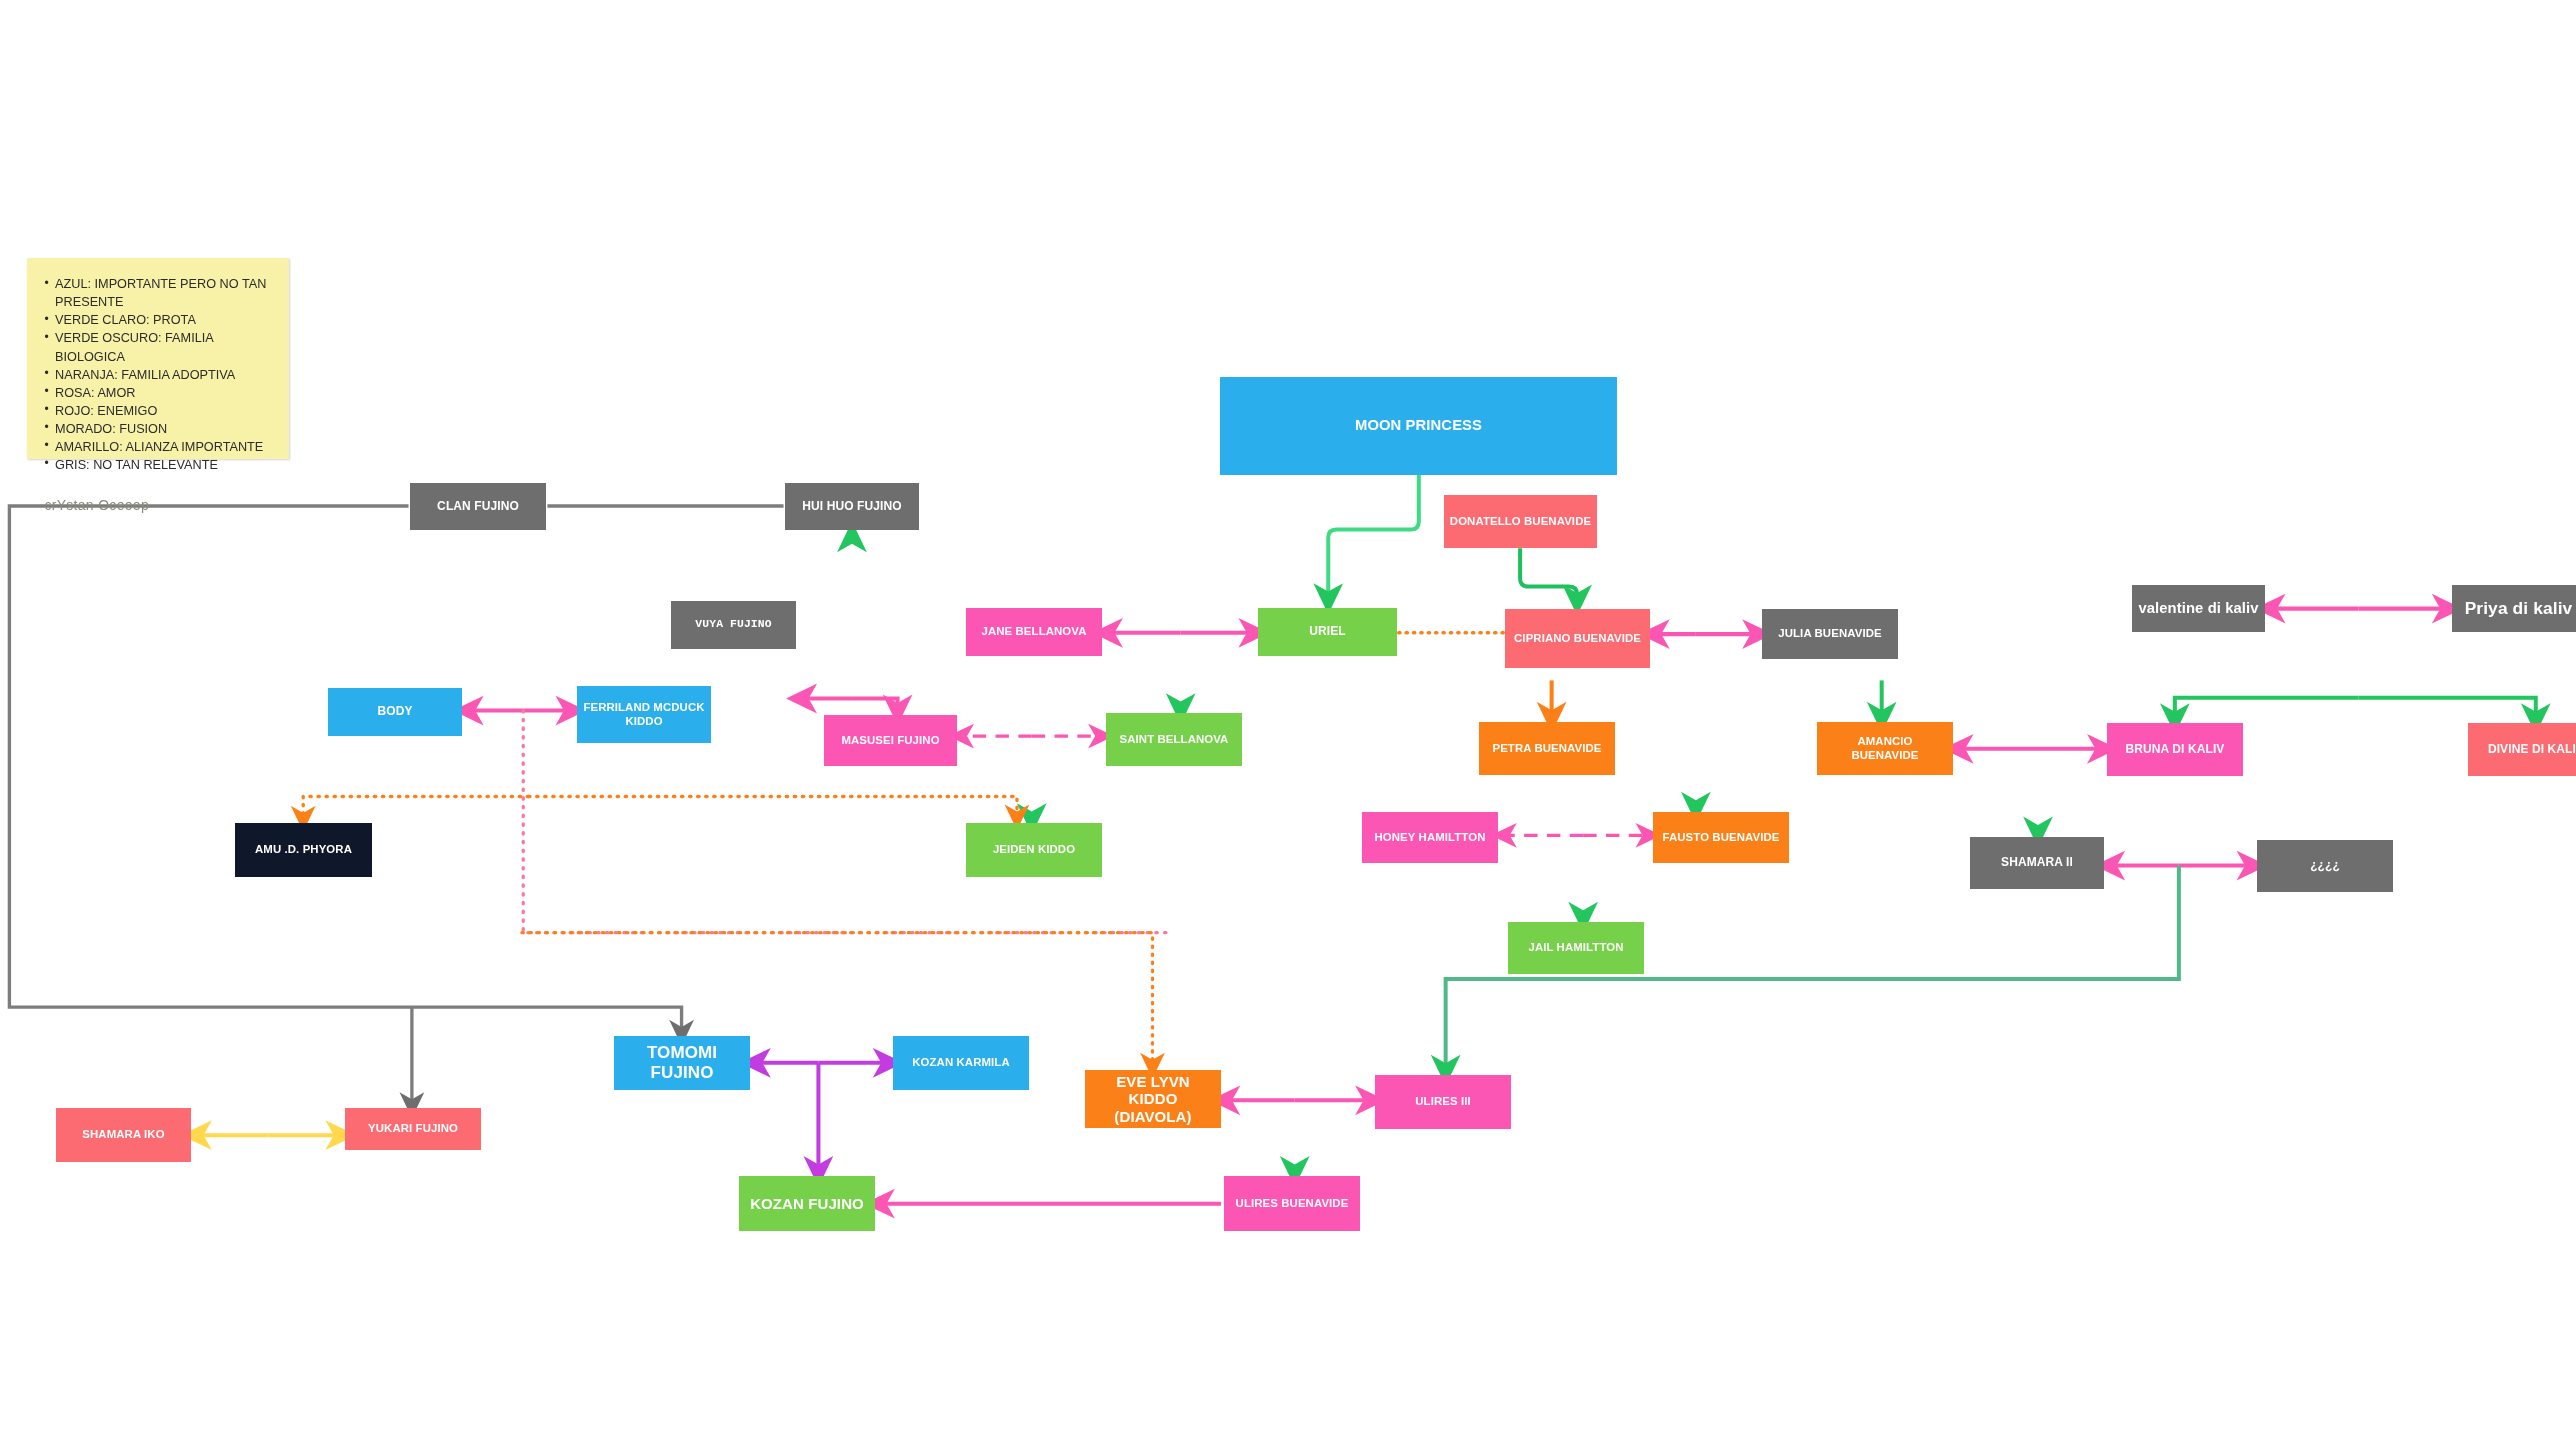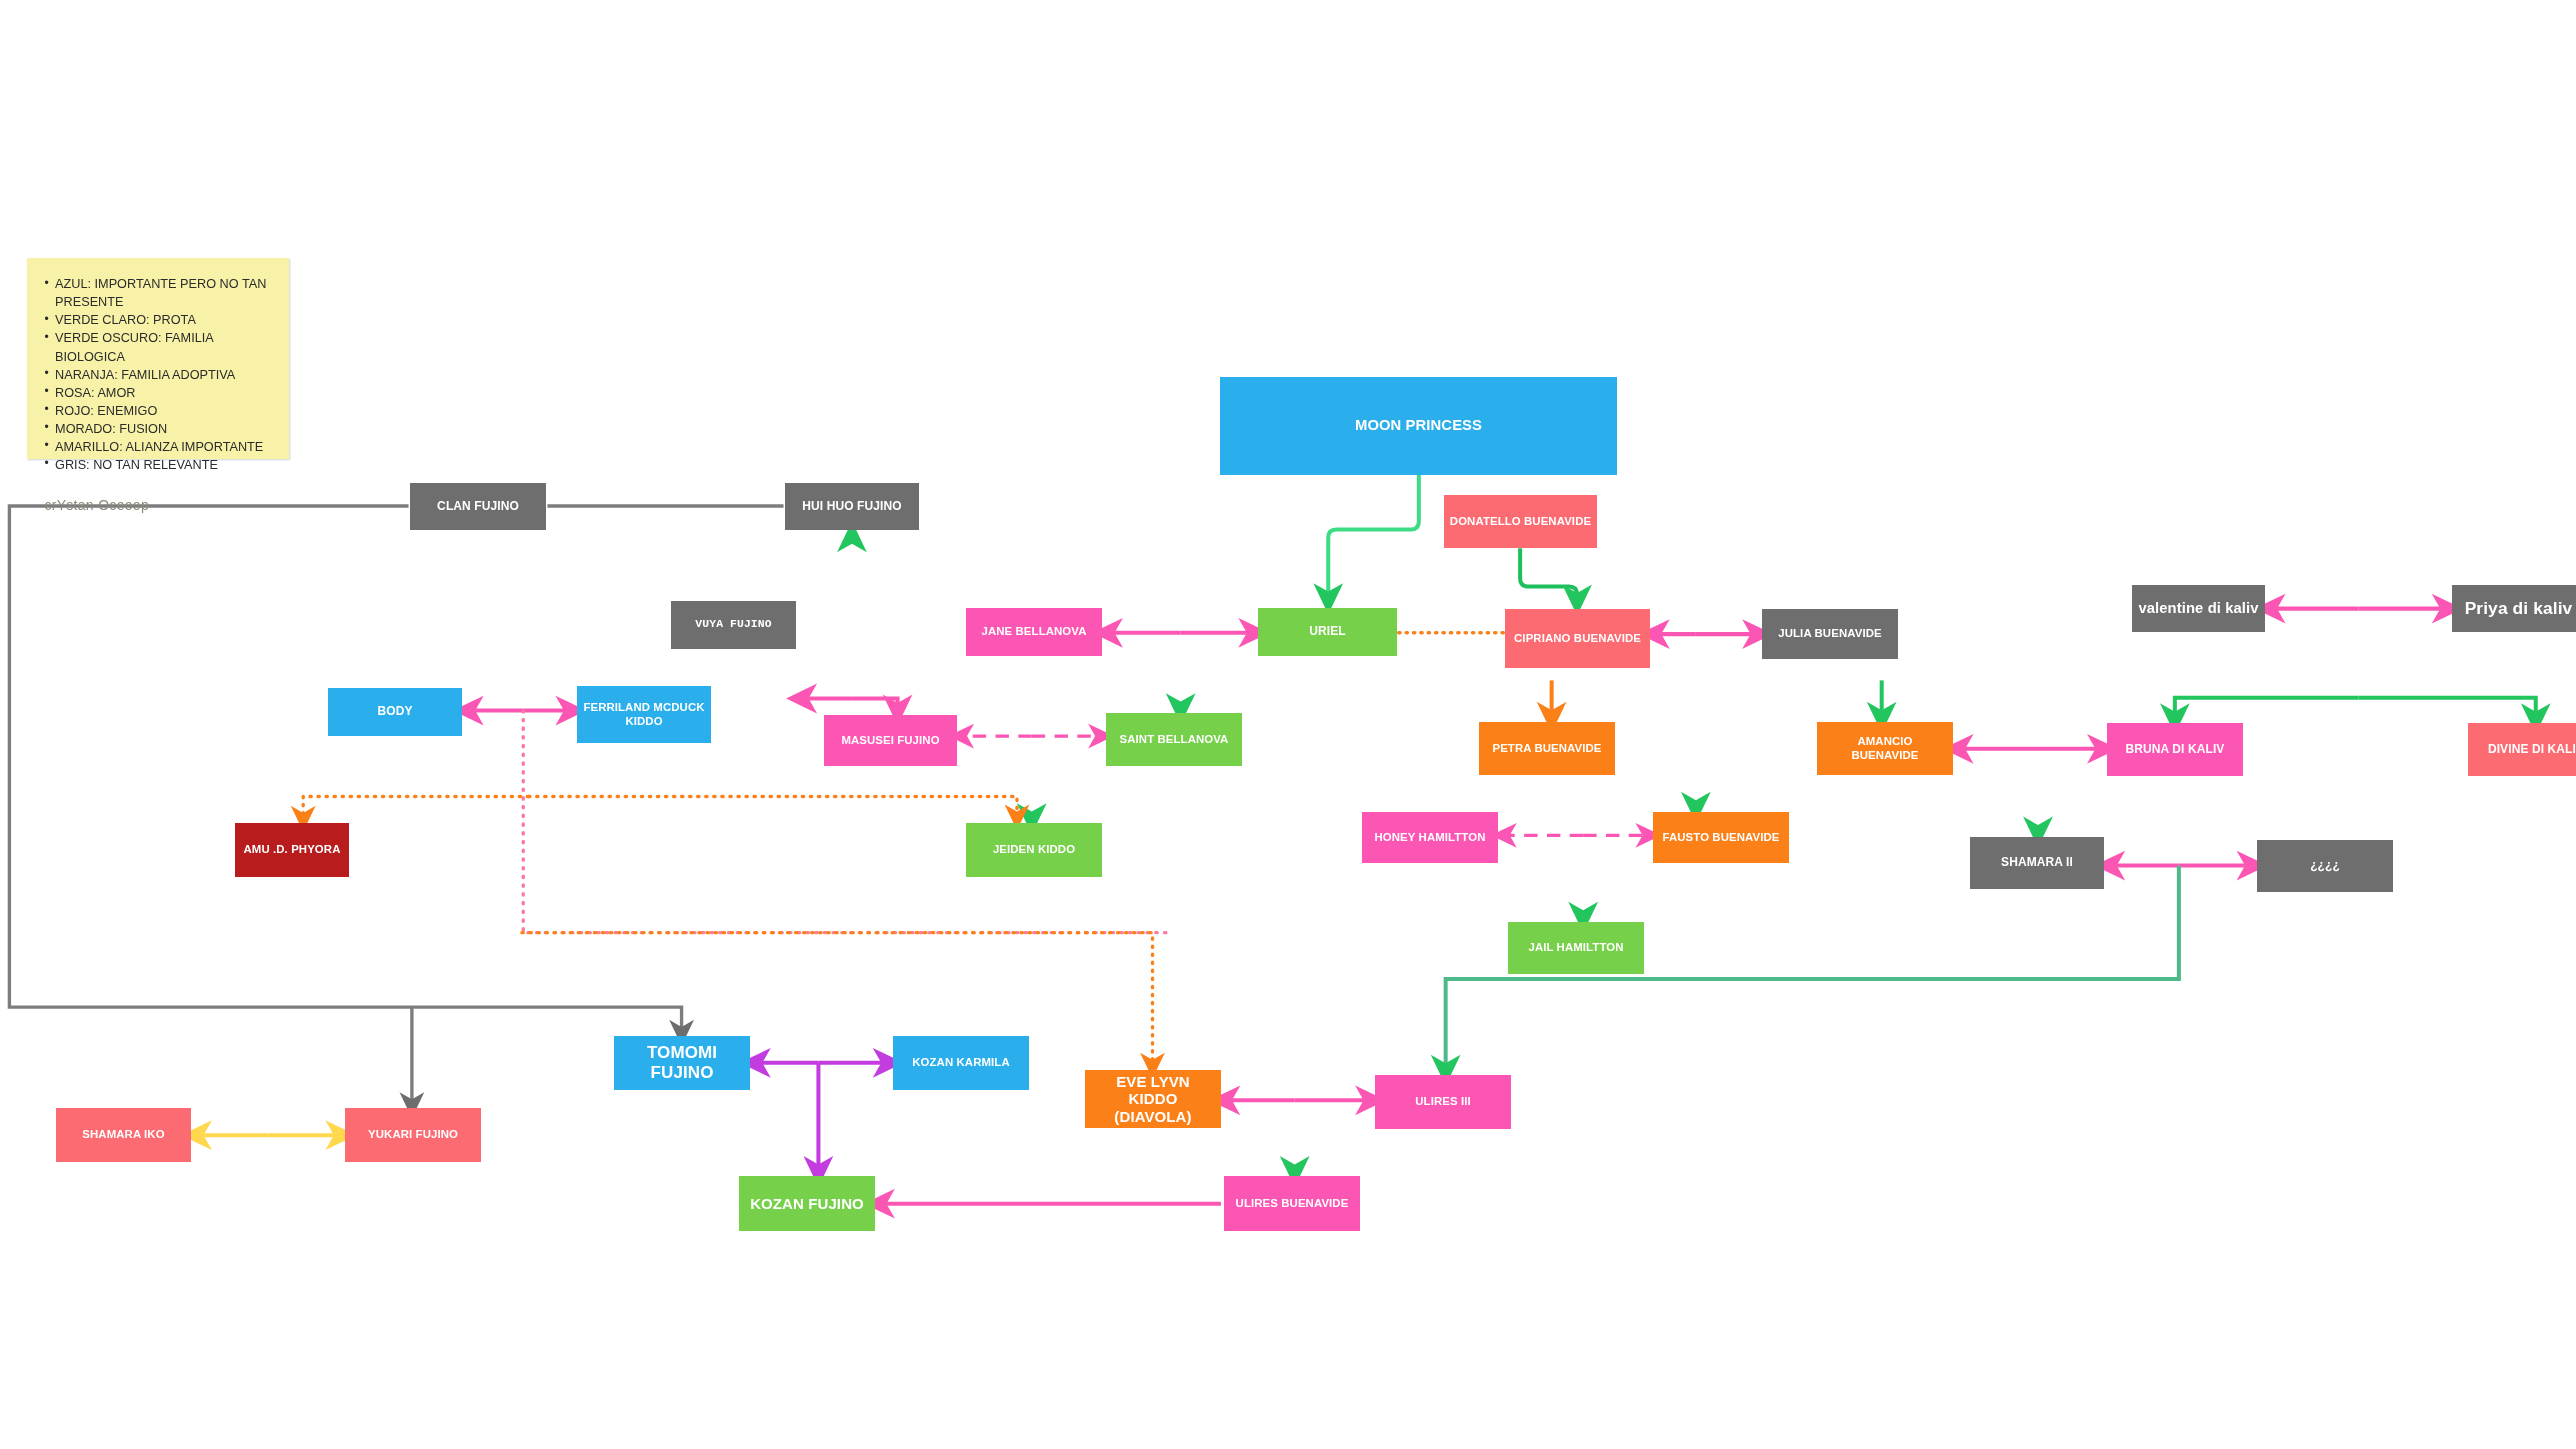--- a/index.html
+++ b/index.html
@@ -205,21 +205,21 @@
       </div>
       <div class="node" style="left: 1817px; top: 697px; width: 136px; height: 53px; background: rgb(251, 128, 23); font-size: 11.4px;">
         <span>AMANCIO BUENAVIDE</span>
       </div>
       <div class="node" style="left: 2107px; top: 698px; width: 136px; height: 53px; background: rgb(252, 86, 180); font-size: 12px;">
         <span>BRUNA DI KALIV</span>
       </div>
       <div class="node" style="left: 2468px; top: 698px; width: 136px; height: 53px; background: rgb(252, 107, 114); font-size: 12px;">
         <span>DIVINE DI KALIV</span>
       </div>
-      <div class="node" style="left: 235px; top: 798px; width: 114px; height: 54px; background: #b91c1c; font-size: 11.4px;">
+      <div class="node" style="left: 235px; top: 798px; width: 137px; height: 54px; background: #0f172a; font-size: 11.4px;">
         <span>AMU .D. PHYORA</span>
       </div>
       <div class="node" style="left: 966px; top: 798px; width: 136px; height: 54px; background: rgb(118, 208, 73); font-size: 11.4px;">
         <span>JEIDEN KIDDO</span>
       </div>
       <div class="node" style="left: 1362px; top: 787px; width: 136px; height: 51px; background: rgb(252, 86, 180); font-size: 11.4px;">
         <span>HONEY HAMILTTON</span>
       </div>
       <div class="node" style="left: 1653px; top: 787px; width: 136px; height: 51px; background: rgb(251, 128, 23); font-size: 11.4px;">
         <span>FAUSTO BUENAVIDE</span>
@@ -241,21 +241,21 @@
       </div>
       <div class="node" style="left: 1085px; top: 1045px; width: 136px; height: 58px; background: rgb(251, 128, 23); font-size: 15px;">
         <span>EVE LYVN KIDDO (DIAVOLA)</span>
       </div>
       <div class="node" style="left: 1375px; top: 1050px; width: 136px; height: 54px; background: rgb(252, 86, 180); font-size: 11.4px;">
         <span>ULIRES III</span>
       </div>
       <div class="node" style="left: 56px; top: 1083px; width: 135px; height: 54px; background: rgb(252, 107, 114); font-size: 11.4px;">
         <span>SHAMARA IKO</span>
       </div>
-      <div class="node" style="left: 345px; top: 1083px; width: 136px; height: 54px; background: rgb(252, 107, 114); font-size: 11.4px;">
+      <div class="node" style="left: 345px; top: 1083px; width: 136px; height: 42px; background: rgb(252, 107, 114); font-size: 11.4px;">
         <span>YUKARI FUJINO</span>
       </div>
       <div class="node" style="left: 739px; top: 1151px; width: 136px; height: 55px; background: rgb(118, 208, 73); font-size: 15px;">
         <span>KOZAN FUJINO</span>
       </div>
       <div class="node" style="left: 1224px; top: 1151px; width: 136px; height: 55px; background: rgb(252, 86, 180); font-size: 11.4px;">
         <span>ULIRES BUENAVIDE</span>
       </div>
     </div>
 

